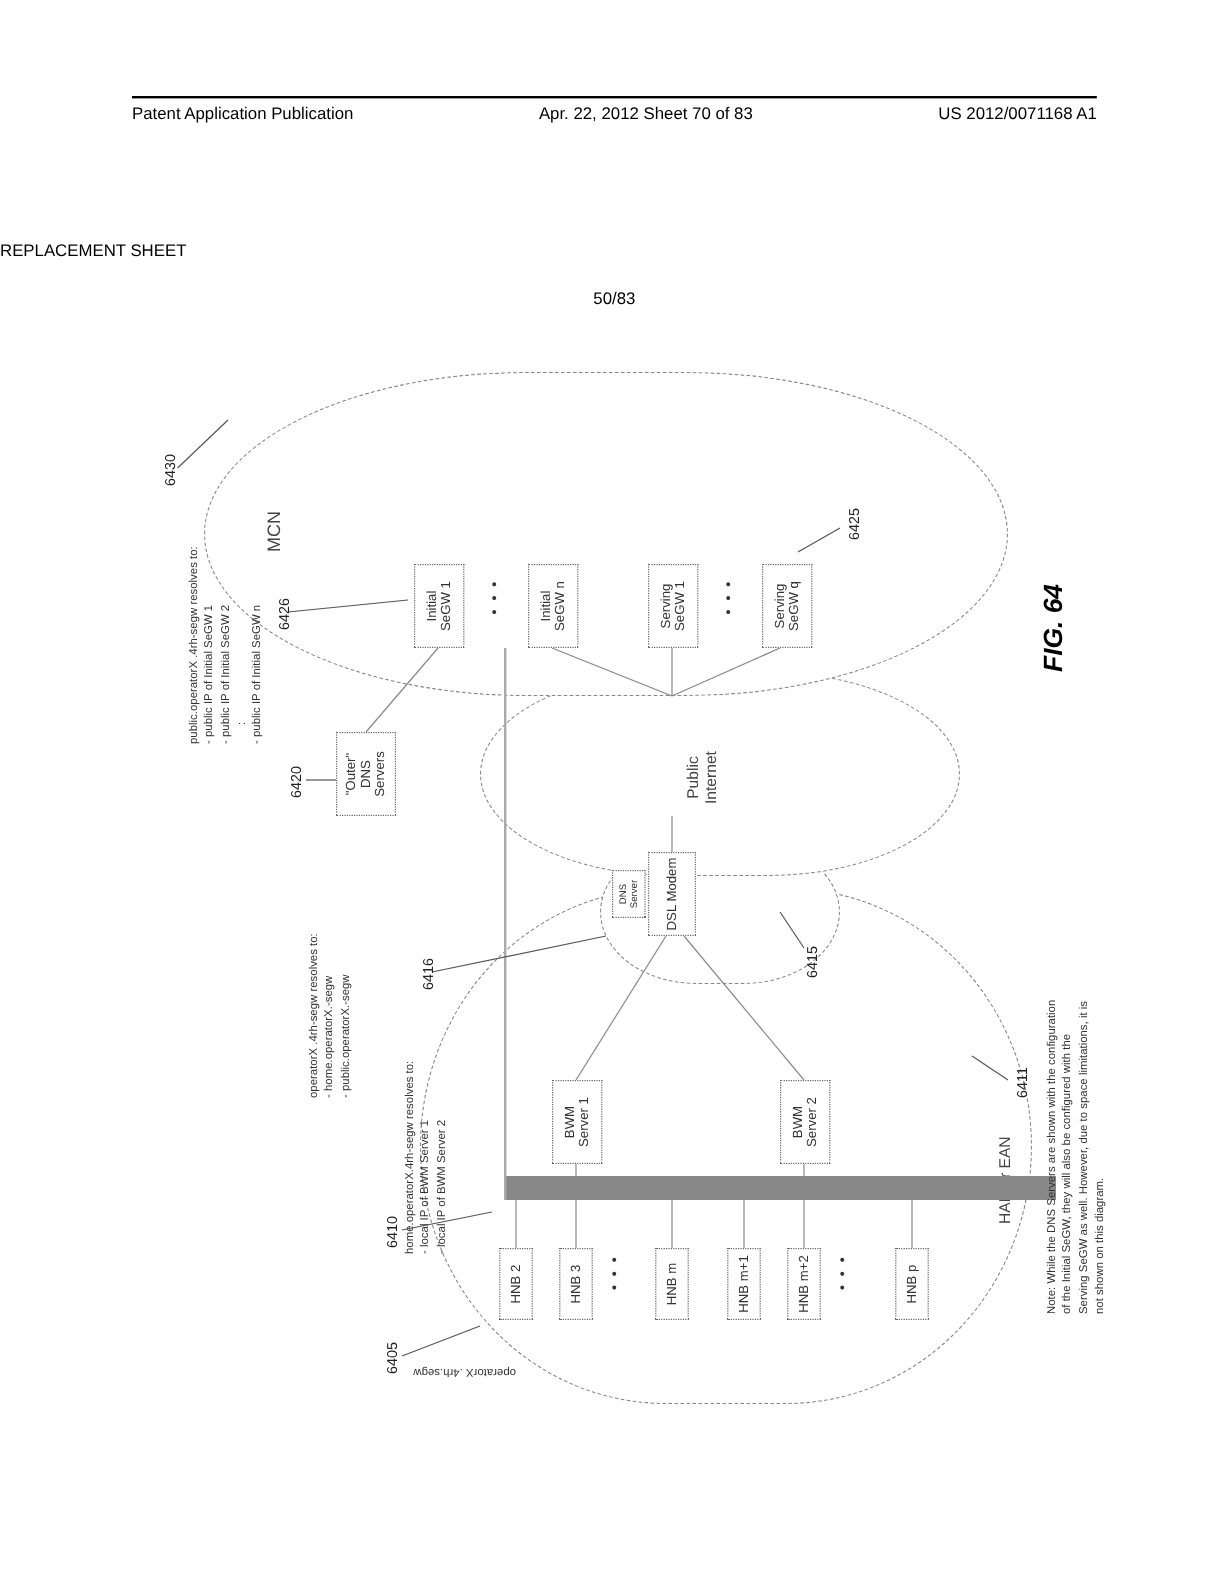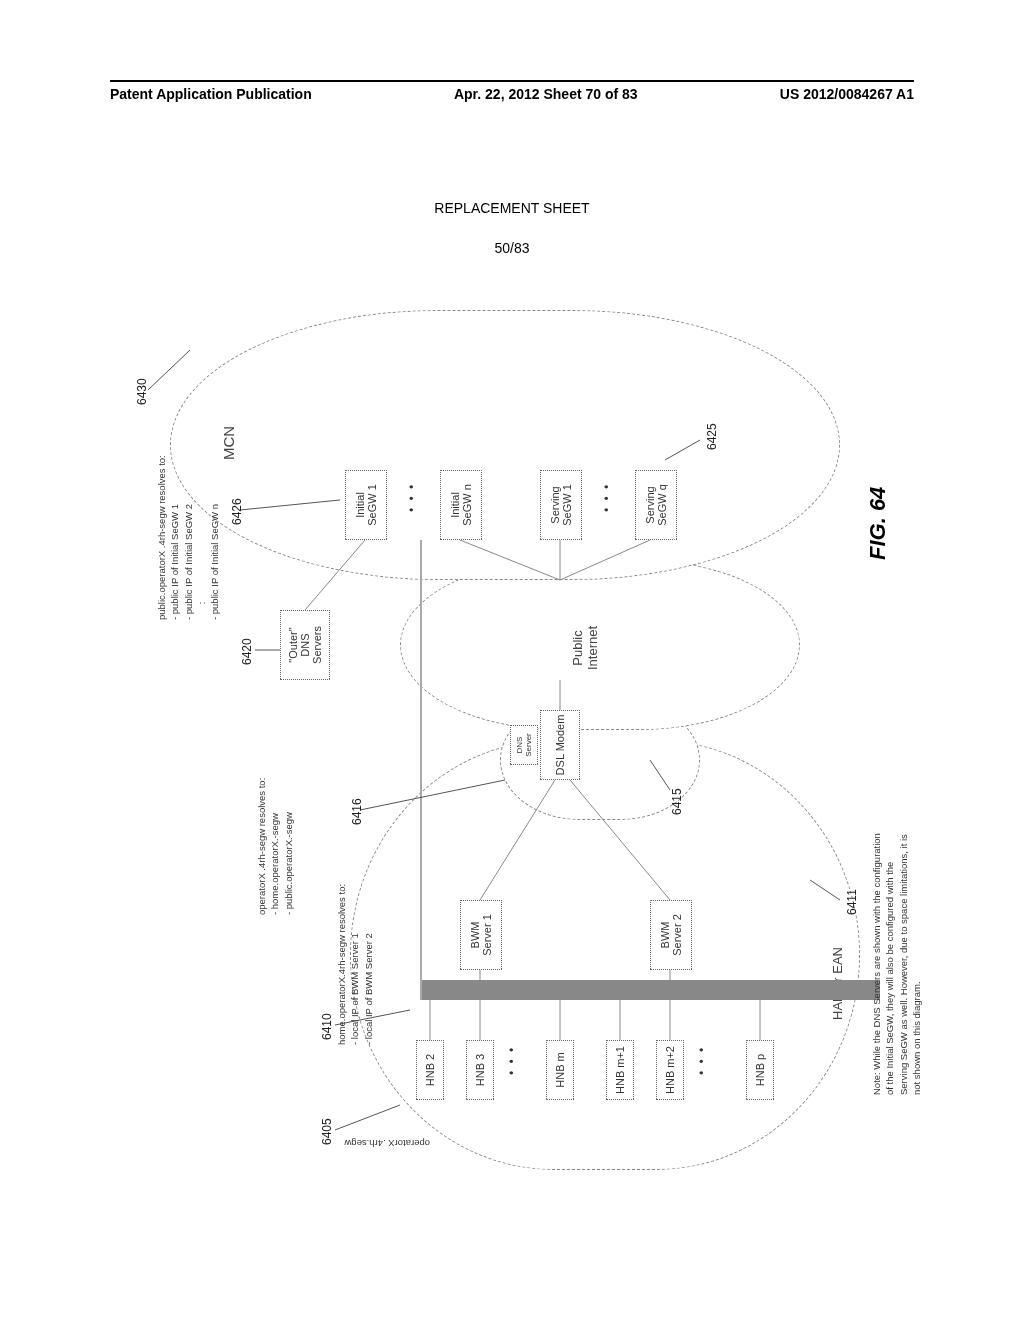--- a/index.html
+++ b/index.html
@@ -19,27 +19,26 @@
     border-top: 2px solid #000;
   }
   .header {
     position: absolute;
     top: 86px;
     left: 110px;
     right: 110px;
     display: flex;
     justify-content: space-between;
     font-size: 14px;
-    font-weight: bold;
+    font-weight: normal;
   }
   .replacement {
     position: absolute;
     top: 200px;
     left: 0; right: 0;
-    text-align: center;
     font-size: 14px;
   }
   .sheet-num {
     position: absolute;
     top: 240px;
     left: 0; right: 0;
     text-align: center;
     font-size: 14px;
   }
   .diagram-wrap {
@@ -148,21 +147,21 @@
     pointer-events: none;
   }
 </style>
 </head>
 <body>
 
 <div class="header-line"></div>
 <div class="header">
   <span>Patent Application Publication</span>
   <span>Apr. 22, 2012  Sheet 70 of 83</span>
-  <span>US 2012/0084267 A1</span>
+  <span>US 2012/0071168 A1</span>
 </div>
 
 <div class="replacement">REPLACEMENT SHEET</div>
 <div class="sheet-num">50/83</div>
 
 <div class="diagram-wrap">
   <div class="diagram">
 
     <div class="cloud cloud-han"></div>
     <div class="cloud cloud-dsl"></div>

